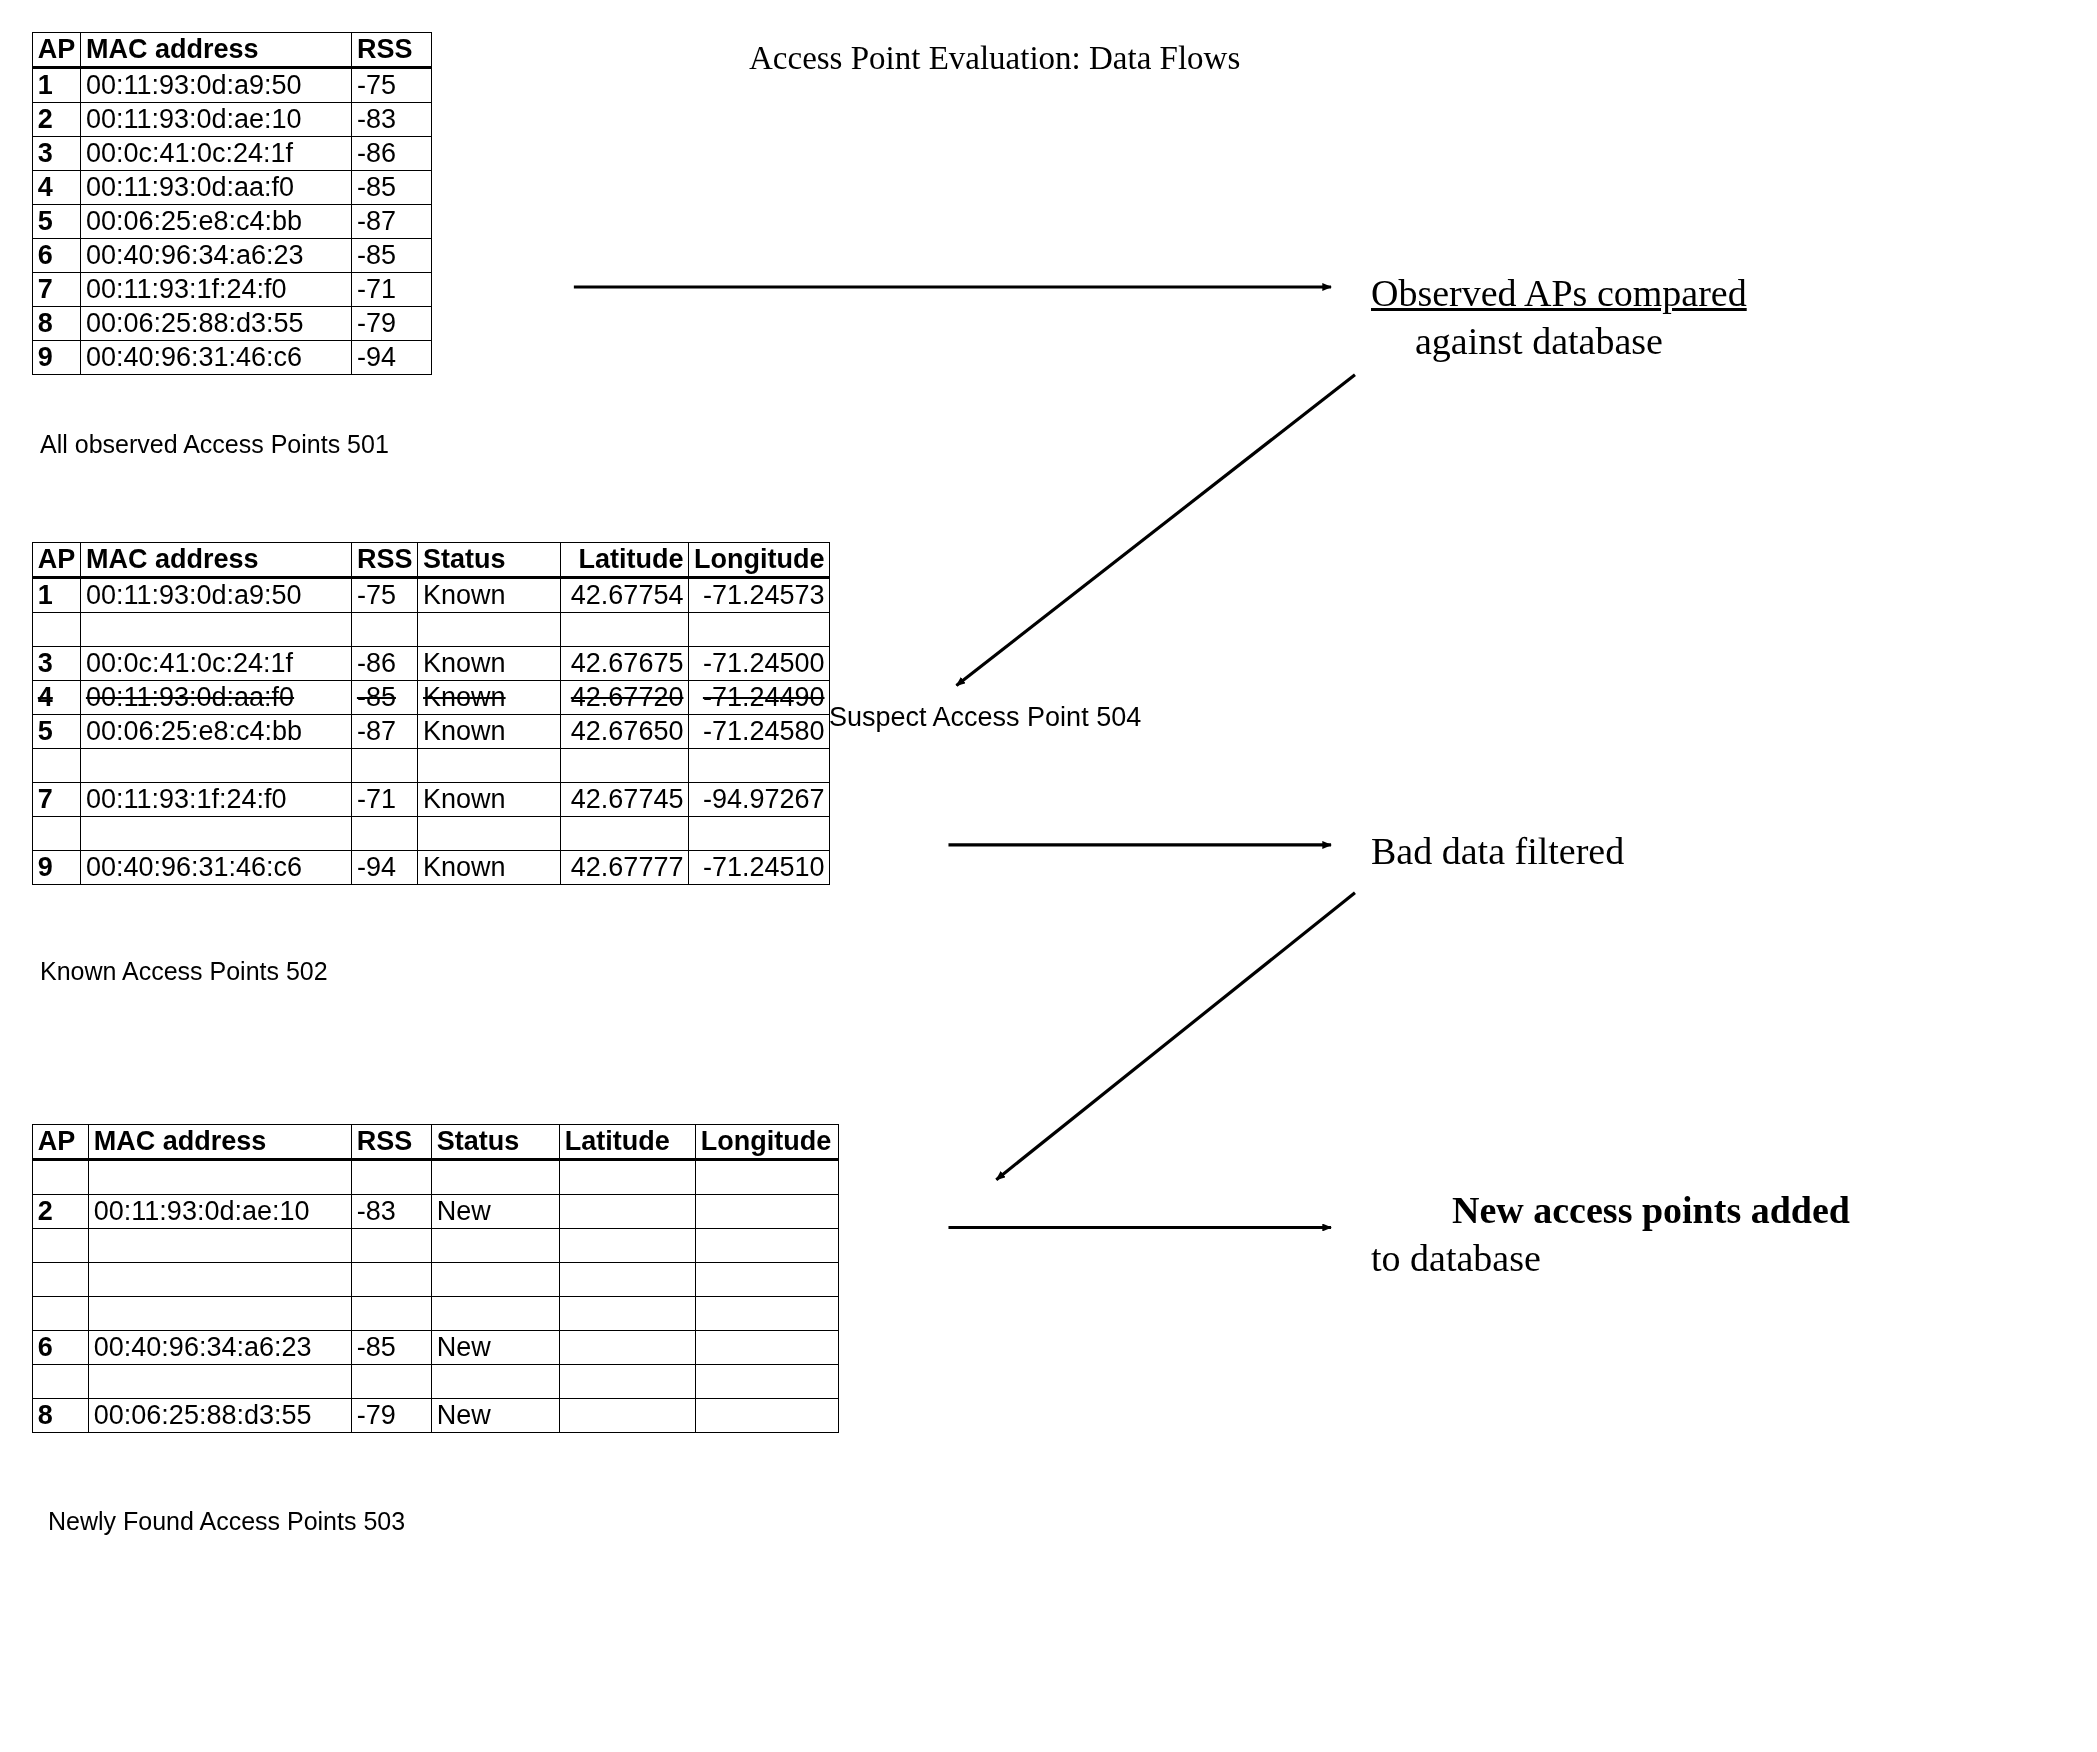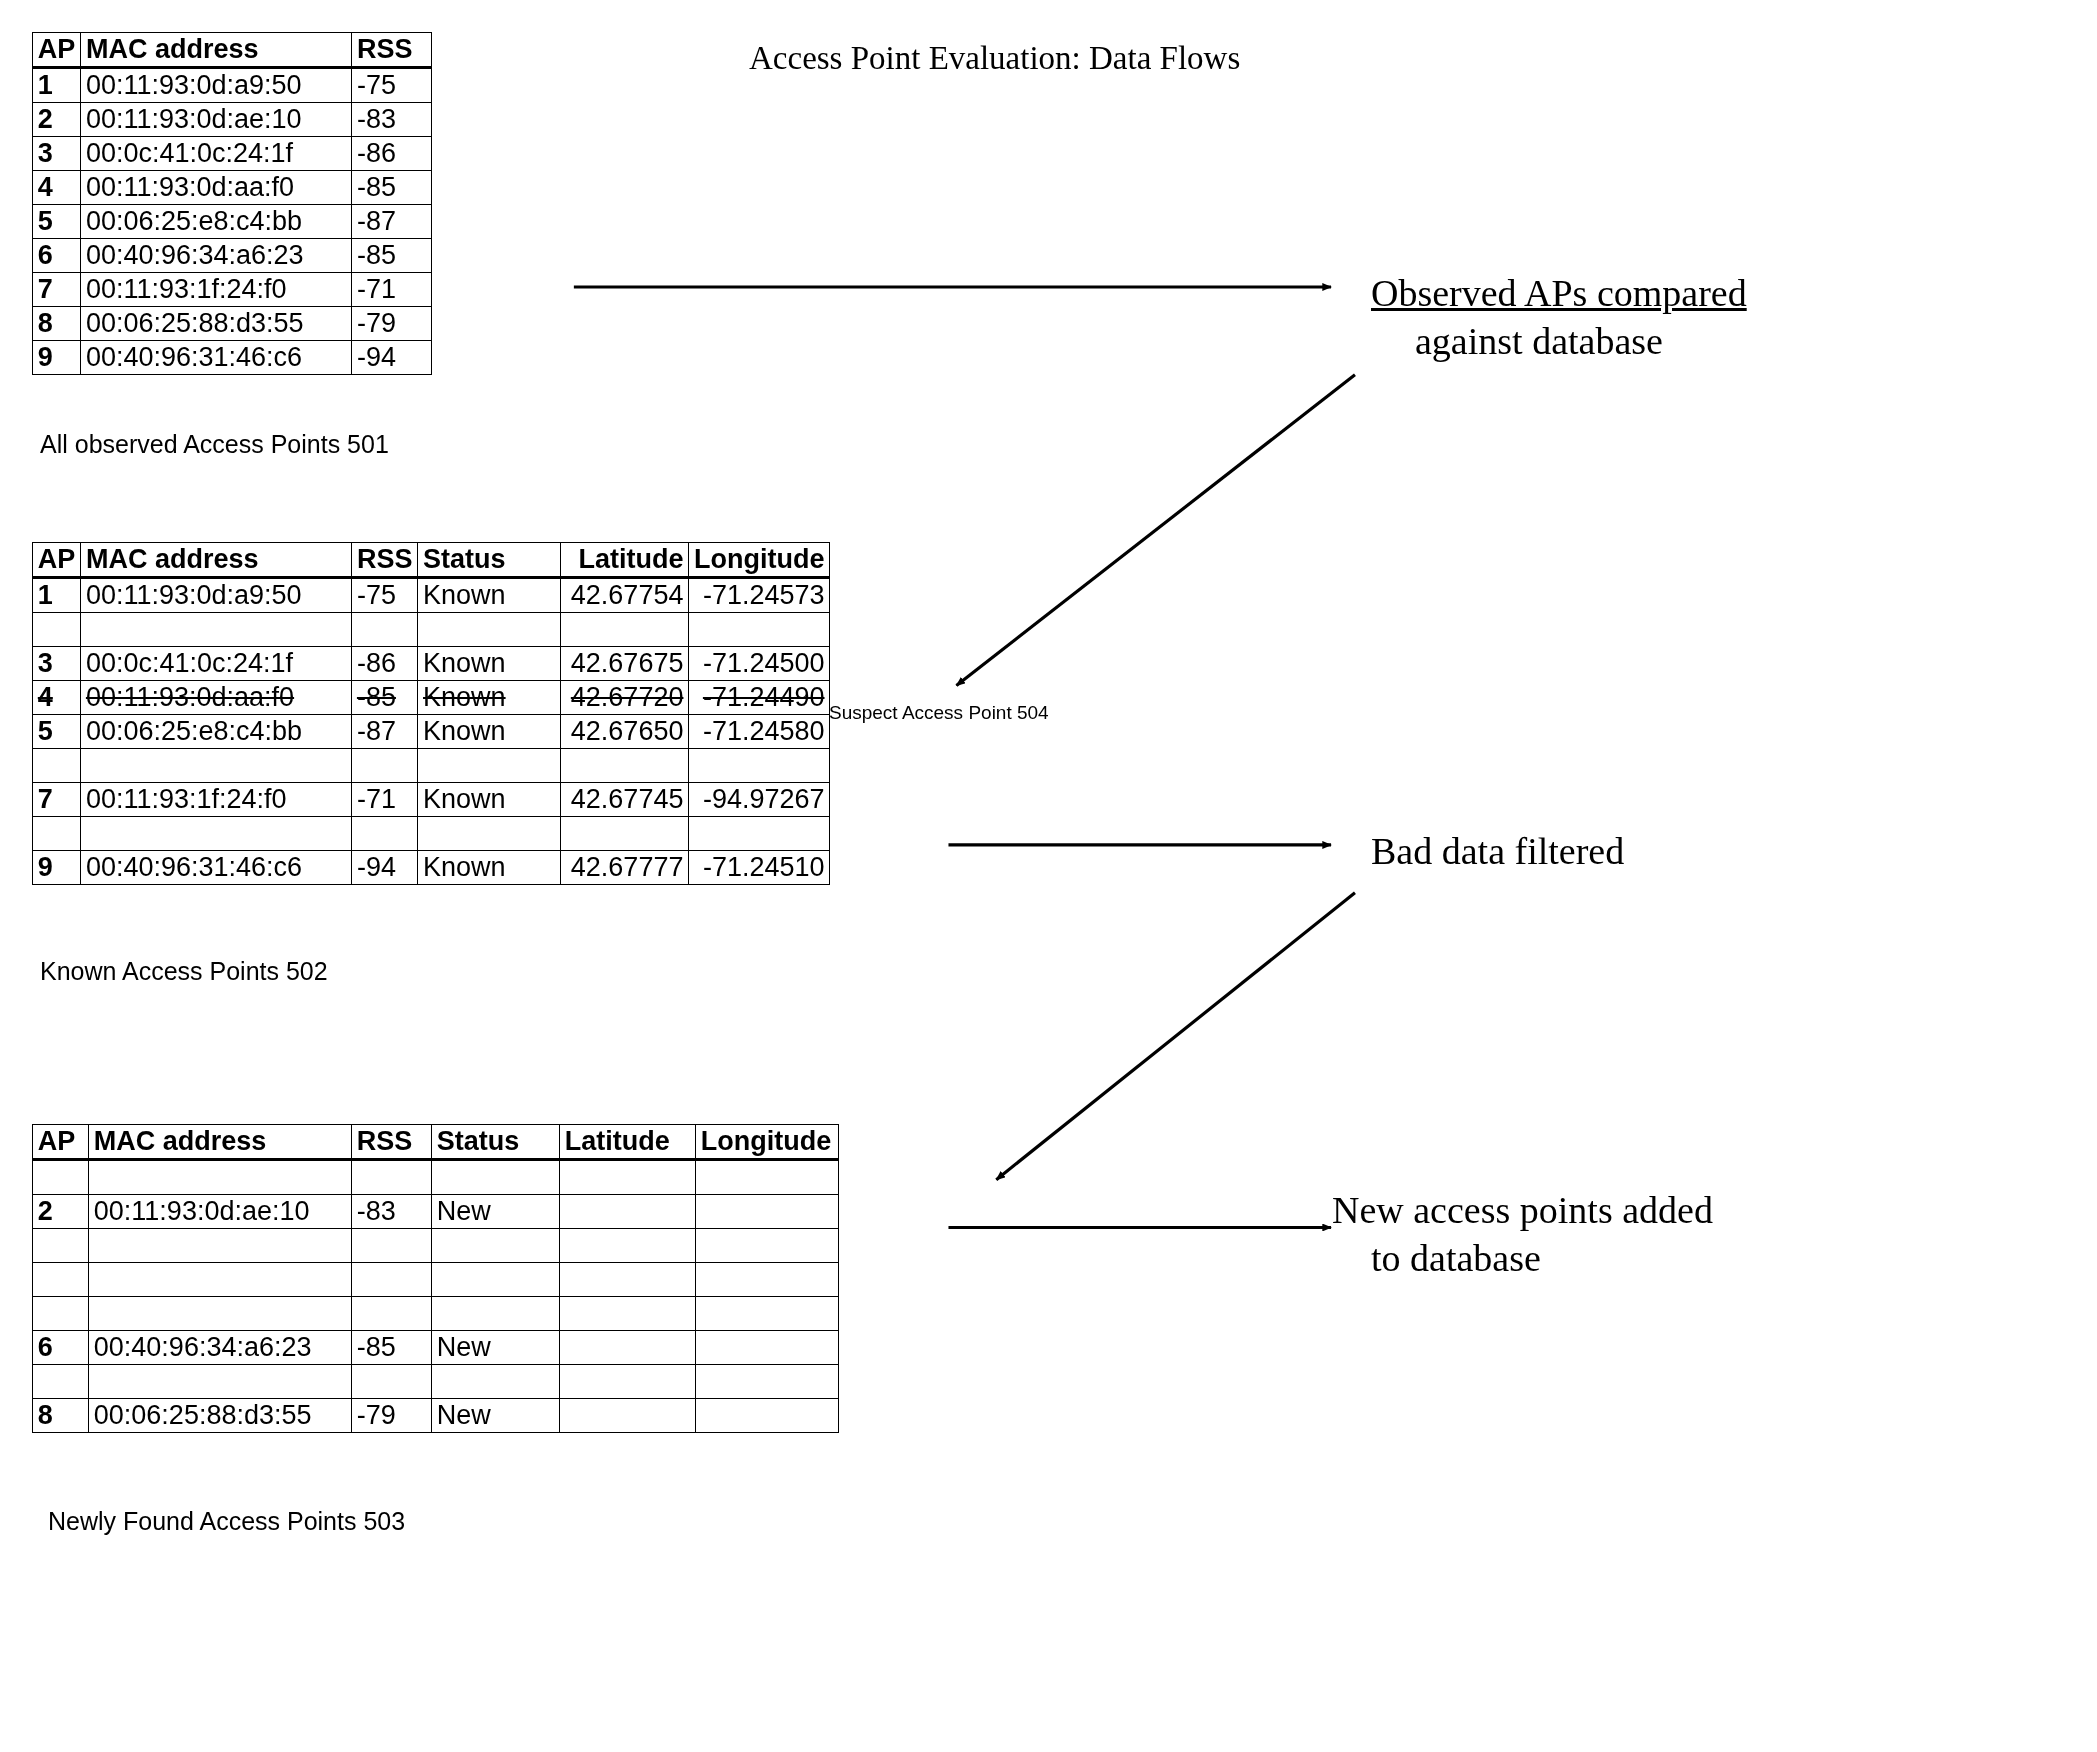--- a/index.html
+++ b/index.html
@@ -23,21 +23,21 @@
   }
   .caption {
     font-size: 25px;
     font-family: Arial, Helvetica, sans-serif;
   }
   .side-label {
     font-size: 38px;
     font-family: "Times New Roman", Times, serif;
   }
   .suspect {
-    font-size: 19px;
+    font-size: 27px;
     font-family: Arial, Helvetica, sans-serif;
   }
 
   table.ap-table {
     border-collapse: collapse;
     table-layout: fixed;
   }
   table.ap-table th,
   table.ap-table td {
     border: 1.6px solid #000;
@@ -355,21 +355,21 @@
     </tbody>
 </table>
 
 <div class="pos caption" style="left:48px; top:1507px;">Newly Found Access Points 503</div>
 
 <div class="pos side-label" style="left:1371px; top:271px;text-decoration:underline;">Observed APs compared</div>
 <div class="pos side-label" style="left:1371px; top:319px;margin-left:44px;">against database</div>
 
 <div class="pos side-label" style="left:1371px; top:829px;text-align:center;">Bad data filtered</div>
 
-<div class="pos side-label" style="left:1332px; top:1188px;">New access points added</div>
+<div class="pos side-label" style="left:1452px; top:1188px;font-weight:bold;">New access points added</div>
 <div class="pos side-label" style="left:1371px; top:1236px;">to database</div>
 
 <svg class="arrows" viewBox="0 0 2631 2198">
   <defs>
     <marker id="arrowhead" markerWidth="12" markerHeight="10" refX="11" refY="5" orient="auto" markerUnits="userSpaceOnUse">
       <polygon points="0 0, 12 5, 0 10" fill="#000"></polygon>
     </marker>
   </defs>
 
   <line x1="720" y1="360" x2="1670" y2="360" stroke="#000" stroke-width="4" marker-end="url(#arrowhead)"></line>

